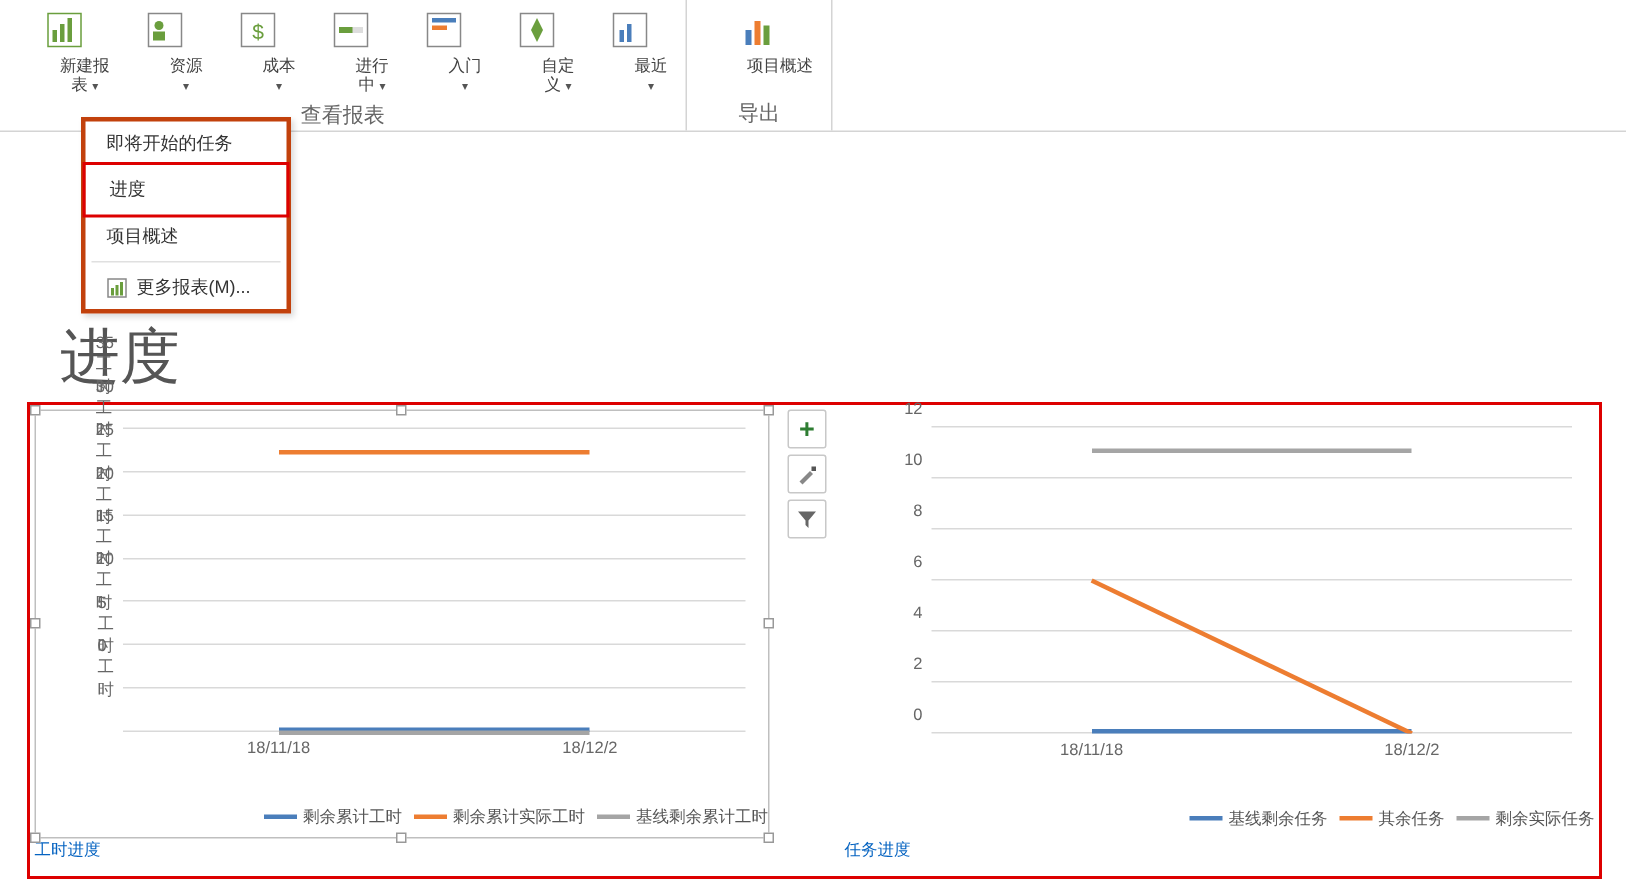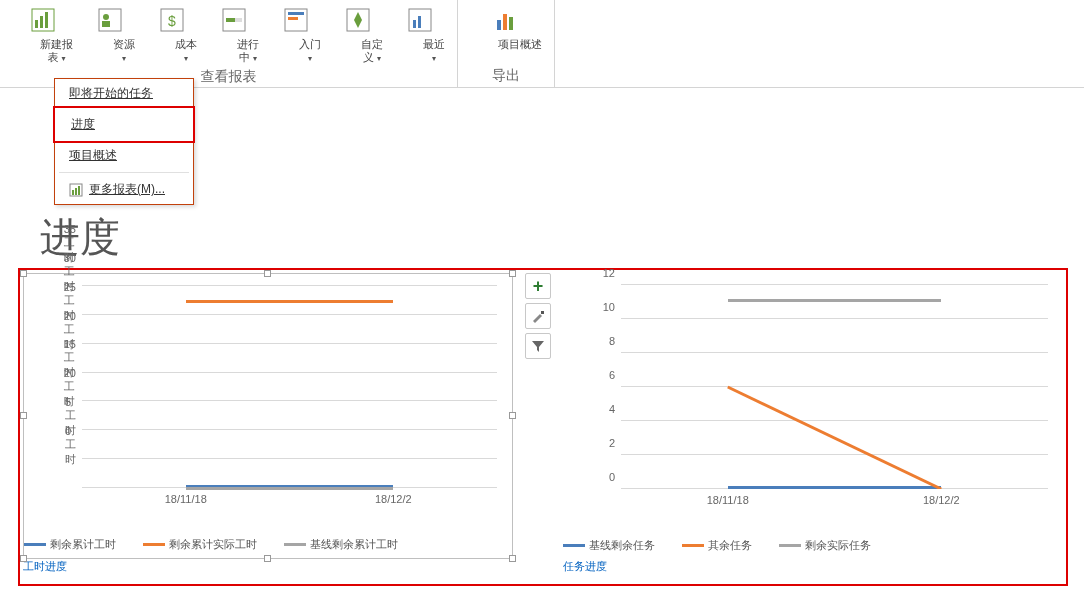--- a/index.html
+++ b/index.html
@@ -9,22 +9,22 @@
 .ribbon-buttons { display: flex; flex: 1; }
 .ribbon-btn { display: flex; flex-direction: column; align-items: center; justify-content: flex-start; padding: 4px 6px; cursor: pointer; min-width: 42px; }
 .ribbon-btn.active { background: #c2d8a8; border: 1px solid #9bbb59; }
 .ribbon-btn .icon-box { height: 32px; display: flex; align-items: center; justify-content: center; }
 .ribbon-btn .label { font-size: 11px; text-align: center; line-height: 1.2; margin-top: 2px; color: #444; margin-left: 28px; }
 .drop-arrow { font-size: 8px; color: #555; }
 .group-label { font-size: 14px; color: #666; padding-bottom: 2px; font-family: Liberation Mono, monospace; }
 
 .dropdown {
   position: absolute; left: 54px; top: 78px; background: #fff;
-  border: 1px solid #c2410c; box-shadow: 2px 2px 4px rgba(0,0,0,0.15);
-  min-width: 140px; z-index: 10; text-decoration: underline;
+  border: 3px solid #c2410c; box-shadow: 2px 2px 4px rgba(0,0,0,0.15);
+  min-width: 140px; z-index: 10;
 }
 .dropdown-item { padding: 6px 14px; font-size: 12px; color: #333; cursor: pointer; display:flex; align-items:center; gap:6px; }
 .dropdown-sep { height: 1px; background: #e0e0e0; margin: 2px 4px; }
 .dropdown-item.highlighted { border: 2px solid #d00; margin: -2px; padding: 8px 16px; }
 
 .date-bg { position: absolute; left: 60px; top: 176px; color: #bbb; font-size: 16px; z-index: 0; }
 .big-title { position: absolute; left: 40px; top: 210px; font-size: 40px; font-weight: 300; color: #555; }
 
 .content-area {
   position: absolute; left: 18px; top: 268px; width: 1050px; height: 318px;
@@ -45,21 +45,21 @@
 .side-tools { display: flex; flex-direction: column; gap: 4px; margin-left: 4px; }
 .side-tool { width: 26px; height: 26px; border: 1px solid #c8c8c8; border-radius: 2px; display: flex; align-items: center; justify-content: center; cursor: pointer; background:#fff; }
 
 .chart-right-wrap { flex: 1; margin-left: 4px; }
 
 .chart-plot { position: absolute; left: 58px; top: 12px; right: 15px; bottom: 70px; }
 .chart-plot .grid-line { position:absolute; left:0; right:0; height:1px; background:#d9d9d9; }
 .chart-plot .data-line { position:absolute; height:3px; }
 .ylab { position:absolute; right:100%; margin-right:6px; font-size:11px; color:#666; transform:translateY(-50%);}
 .xlab { position:absolute; top:100%; margin-top:5px; font-size:11px; color:#666; transform:translateX(-50%);}
-.legend { position:absolute; left:0; right:0; bottom:6px; display:flex; justify-content:flex-start; gap:27px; font-size:11px; color:#555;}
+.legend { position:absolute; left:0; right:0; bottom:6px; display:flex; justify-content:flex-end; gap:8px; font-size:11px; color:#555;}
 .legend-item { display:flex; align-items:center; gap:4px; }
 .legend-swatch { width:22px; height:3px; }
 .chart-caption { color: #0563c1; font-size: 11px; margin-top: 4px; text-decoration: none; }
 
 svg.diag { position:absolute; left:0; top:0; width:100%; height:100%; }
 </style>
 </head>
 <body>
 
 <div class="ribbon">

